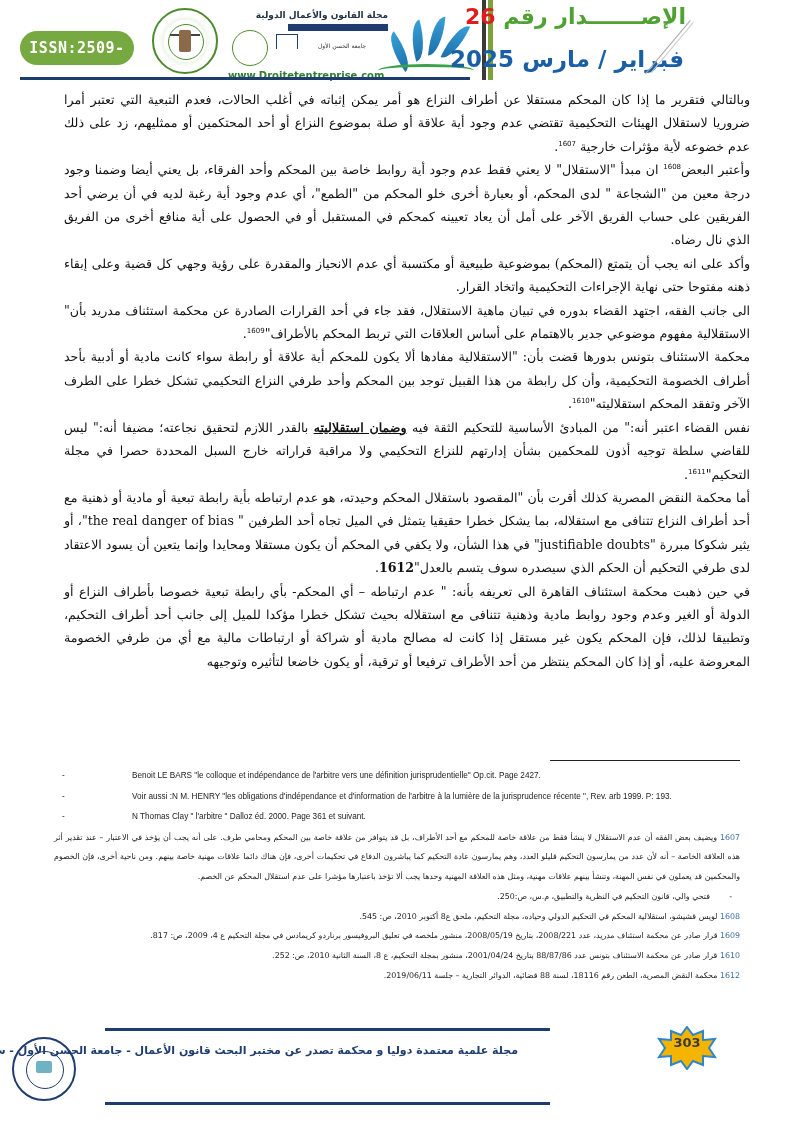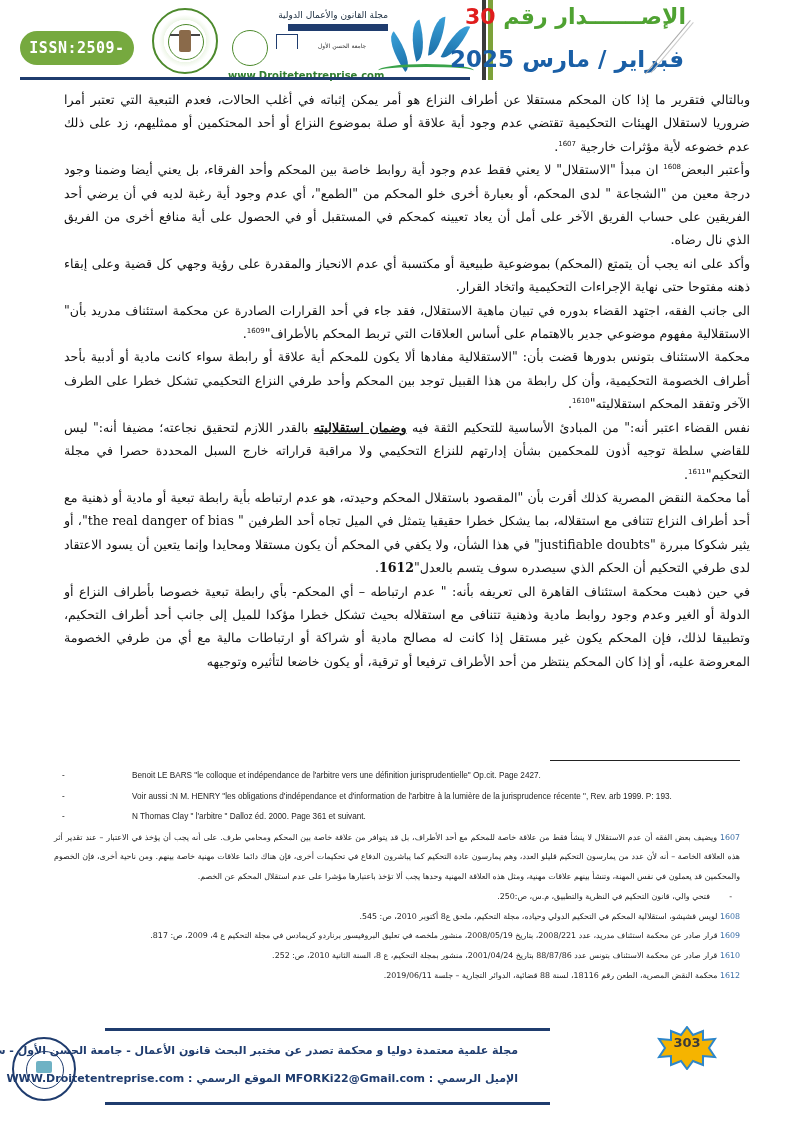--- a/index.html
+++ b/index.html
@@ -6,21 +6,21 @@
   body { width: 794px; height: 1123px; position: relative; overflow: hidden; font-family: "DejaVu Sans", sans-serif; color: #111; }
 
   
   .header { position: absolute; top: 0; left: 0; width: 794px; height: 86px; }
   .issn { position: absolute; left: 20px; top: 31px; width: 114px; height: 34px; background: #76a93f; border-radius: 17px; color: #fff; font-family: "DejaVu Sans Mono", monospace; font-weight: bold; font-size: 15px; line-height: 34px; text-align: center; letter-spacing: 0.5px; }
   .seal { position: absolute; left: 152px; top: 8px; width: 66px; height: 66px; border-radius: 50%; border: 2px solid #4d8a2d; box-sizing: border-box; background: radial-gradient(circle, #ffffff 48%, #eef6e8 49%, #ffffff 60%); }
   .seal .inner { position: absolute; left: 14px; top: 14px; width: 34px; height: 34px; border-radius: 50%; border: 1px solid #4d8a2d; }
   .seal .scale { position: absolute; left: 25px; top: 20px; width: 12px; height: 22px; background: #8a6a4a; border-radius: 2px; }
   .seal .bar { position: absolute; left: 16px; top: 24px; width: 30px; height: 2px; background: #444; }
   .journal-logo { position: absolute; left: 228px; top: 6px; width: 200px; height: 62px; }
-  .journal-logo .jtitle { position: absolute; right: 40px; top: 4px; font-size: 9px; color: #234; direction: rtl; font-weight: normal; }
+  .journal-logo .jtitle { position: absolute; right: 40px; top: 4px; font-size: 9px; color: #234; direction: rtl; font-weight: bold; }
   .journal-logo .jband { position: absolute; right: 40px; top: 18px; width: 100px; height: 7px; background: #1f3c6e; }
   .journal-logo .small-seal { position: absolute; left: 4px; top: 24px; width: 34px; height: 34px; border-radius: 50%; border: 1px solid #4d8a2d; }
   .journal-logo .uni { position: absolute; left: 90px; top: 36px; font-size: 6px; color: #333; direction: rtl; }
   .journal-logo .uni-mark { position: absolute; left: 48px; top: 28px; width: 20px; height: 14px; border: 1px solid #1f3c6e; border-bottom: none; }
   .journal-logo .www { position: absolute; left: 0; top: 64px; font-size: 10px; color: #2f7d2f; font-weight: bold; }
   .leaves { position: absolute; left: 400px; top: 6px; width: 60px; height: 70px; }
   .leaf { position: absolute; width: 14px; height: 40px; background: linear-gradient(#3aa0d8, #1b6fa8); border-radius: 100% 0 100% 0; transform-origin: bottom center; }
   .book { position: absolute; left: 378px; top: 64px; width: 96px; height: 10px; border-top: 3px solid #3aa34a; border-radius: 50% 50% 0 0; }
   .header-rule { position: absolute; left: 20px; top: 77px; width: 450px; height: 3px; background: #1f3c6e; }
   .vbars { position: absolute; left: 482px; top: 0; width: 12px; height: 80px; }
@@ -94,21 +94,21 @@
   <div class="book"></div>
 
   <div class="header-rule"></div>
   <div class="vbars">
     <div class="b1"></div>
       <div class="b2"></div>
   </div>
 
   <div class="issue-line">
     <span>الإصـــــــدار رقم</span>
-    <span class="num">30</span>
+    <span class="num">26</span>
   </div>
   <div class="date-line">فبراير / مارس 2025</div>
   <div class="diag"></div>
   <div class="diag2"></div>
 </div>
 
 <div class="content">
   <p><span>وبالتالي فتقرير ما إذا كان المحكم مستقلا عن أطراف النزاع هو أمر يمكن إثباته في أغلب الحالات، فعدم التبعية التي تعتبر أمرا ضروريا لاستقلال الهيئات التحكيمية تقتضي عدم وجود أية علاقة أو صلة بموضوع النزاع أو أحد المحتكمين أو ممثليهم، زد على ذلك عدم خضوعه لأية مؤثرات خارجية</span> <sup>1607</sup><span>.</span></p>
   <p><span>وأعتبر البعض</span><sup>1608</sup><span> ان مبدأ "الاستقلال" لا يعني فقط عدم وجود أية روابط خاصة بين المحكم وأحد الفرقاء، بل يعني أيضا وضمنا وجود درجة معين من "الشجاعة " لدى المحكم، أو بعبارة أخرى خلو المحكم من "الطمع"، أي عدم وجود أية رغبة لديه في أن يرضي أحد الفريقين على حساب الفريق الآخر على أمل أن يعاد تعيينه كمحكم في المستقبل أو في الحصول على أية منافع أخرى من الفريق الذي نال رضاه.</span></p>
   <p><span>وأكد على انه يجب أن يتمتع (المحكم) بموضوعية طبيعية أو مكتسبة أي عدم الانحياز والمقدرة على رؤية وجهي كل قضية وعلى إبقاء ذهنه مفتوحا حتى نهاية الإجراءات التحكيمية واتخاد القرار.</span></p>
@@ -136,20 +136,19 @@
   </div>
 </div>
 
 <div class="footer">
   <div class="foot-seal">
     <div class="in"></div>
       <div class="mark"></div>
   </div>
   <div class="foot-rule-top"></div>
   <div class="foot-line1">مجلة علمية معتمدة  دوليا و محكمة تصدر عن مختبر البحث قانون الأعمال - جامعة الحسن الأول - سطات - المغرب</div>
-  <div class="foot-line2">الإميل الرسمي :  MFORKi22@Gmail.com  الموقع الرسمي : WWW.Droitetentreprise.com</div>
   <div class="foot-rule-bot"></div>
 
   <svg class="star" viewBox="0 0 72 44">
     <polygon points="36,1 42,9 52,5 52,14 64,13 58,22 64,31 52,30 52,39 42,35 36,43 30,35 20,39 20,30 8,31 14,22 8,13 20,14 20,5 30,9" fill="#f5b400" stroke="#2d86c9" stroke-width="2"></polygon>
   </svg>
   <div class="page-num">303</div>
 </div>
 
 </body></html>

